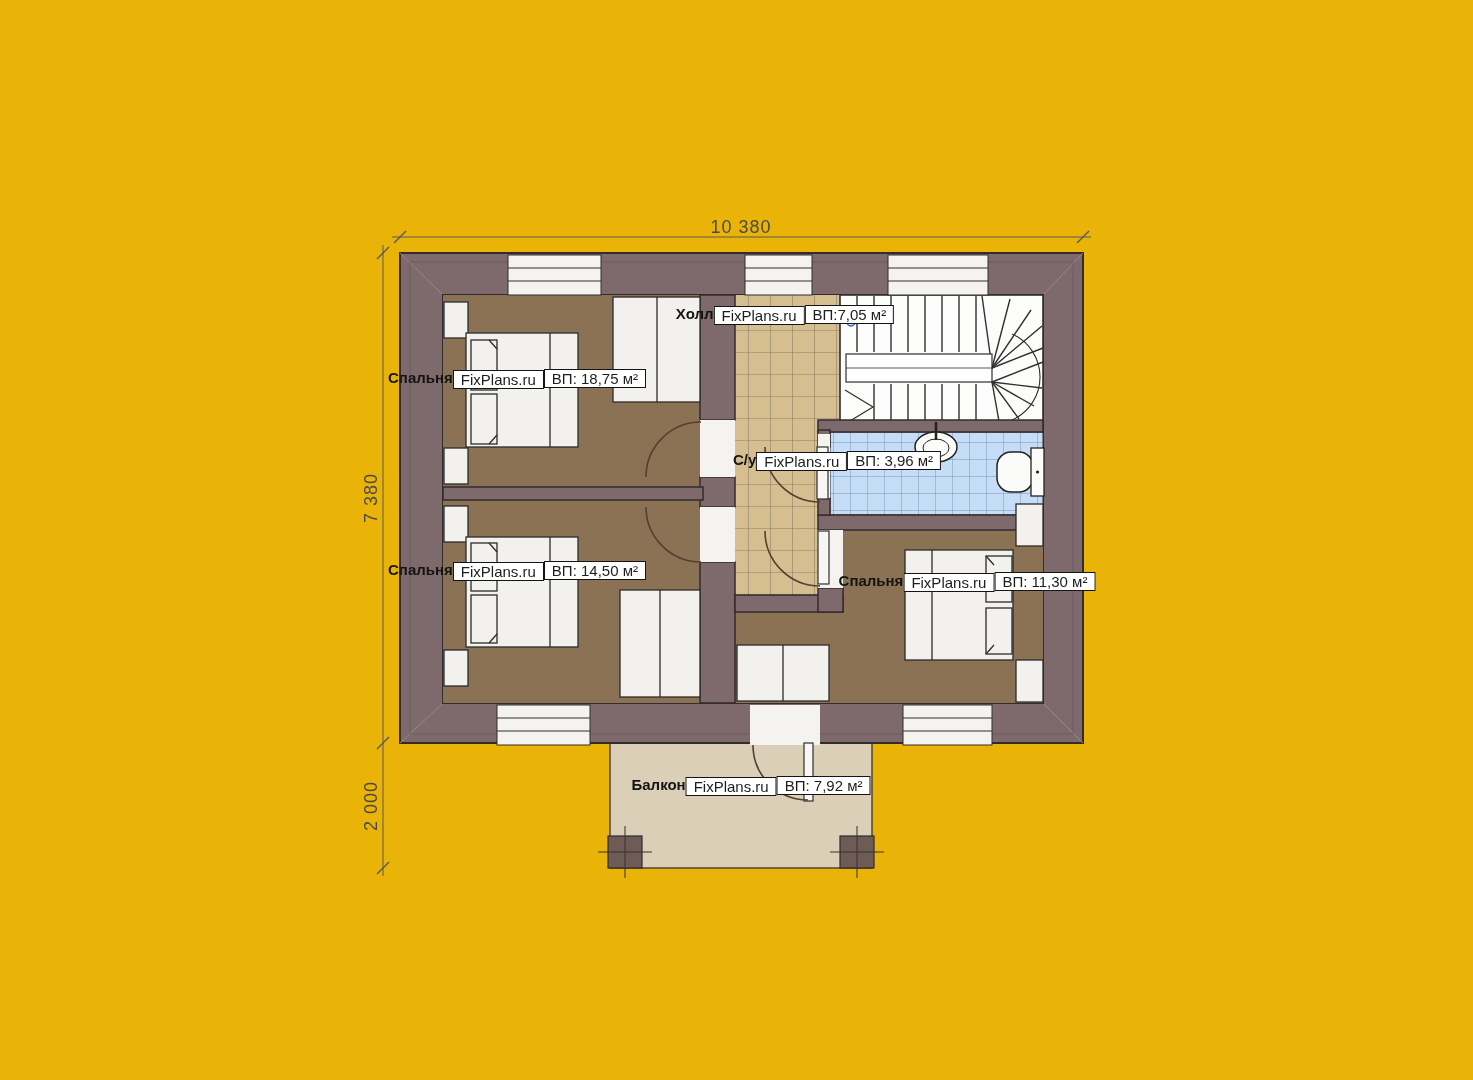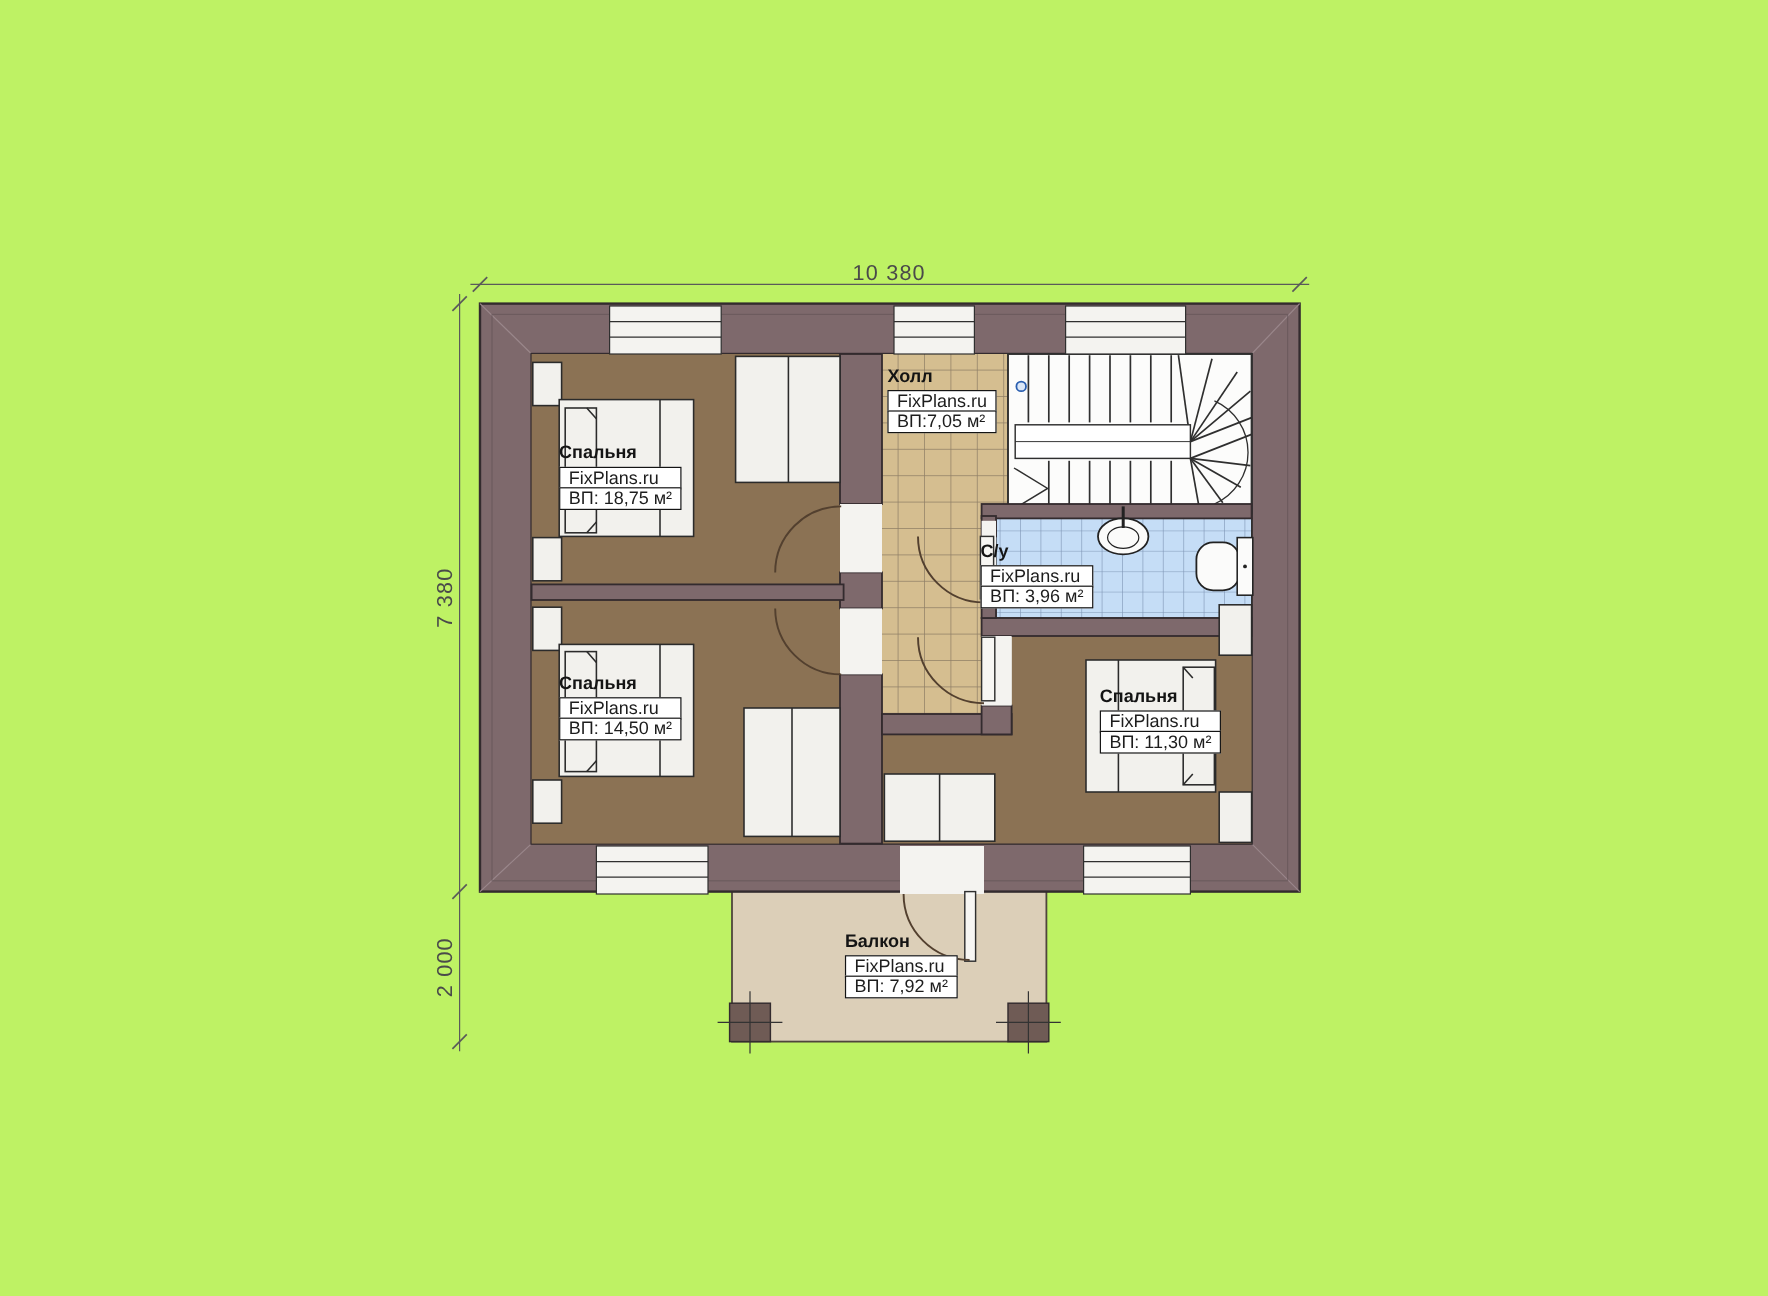--- a/index.html
+++ b/index.html
@@ -1,33 +1,33 @@
 <!DOCTYPE html>
 <html><head>
 <meta charset="utf-8">
 <style>
   html,body{margin:0;padding:0;background:#ffffff;}
-  #stage{position:relative;width:1473px;height:1080px;background:#bef264;overflow:hidden;
+  #stage{position:relative;width:1473px;height:1080px;background:#eab308;overflow:hidden;
          font-family:"Liberation Sans","DejaVu Sans",sans-serif;}
   #planSvg{position:absolute;left:0;top:0;}
   .dim{position:absolute;color:#4a4a4a;font-size:18px;letter-spacing:1px;white-space:nowrap;}
   #dim-top{left:741px;top:217px;transform:translateX(-50%);}
   #dim-left-main{left:371px;top:498px;transform:translate(-50%,-50%) rotate(-90deg);}
   #dim-left-balcony{left:371px;top:806px;transform:translate(-50%,-50%) rotate(-90deg);}
-  .room-label{position:absolute;transform:translateX(-50%);display:flex;flex-direction:column;
-              }
+  .room-label{position:absolute;transform:translateX(-50%);display:flex;flex-direction:row;
+              align-items:center;}
   .rname{font-weight:bold;font-size:15px;color:#141414;margin-bottom:3px;white-space:nowrap;}
   .rbox{background:#ffffff;border:1.6px solid #141414;font-size:15px;line-height:17px;
         padding:0 7px;color:#1d1d1d;white-space:nowrap;}
   .rbox.second{margin-top:-1.6px;}
   #label-bedroom-1{left:517px;top:369px;}
   #label-bedroom-2{left:517px;top:561px;}
   #label-bedroom-3{left:967px;top:572px;}
   #label-hall{left:785px;top:305px;}
-  #label-bathroom{left:864px;top:451px;}
+  #label-bathroom{left:837px;top:451px;}
   #label-balcony{left:731px;top:776px;margin-left:20px;}
 </style>
 </head>
 <body>
 
 <div id="stage">
 
 <svg id="planSvg" width="1473" height="1080" viewBox="0 0 1473 1080">
   <defs>
     <pattern id="hallTile" width="22" height="22" patternUnits="userSpaceOnUse">

